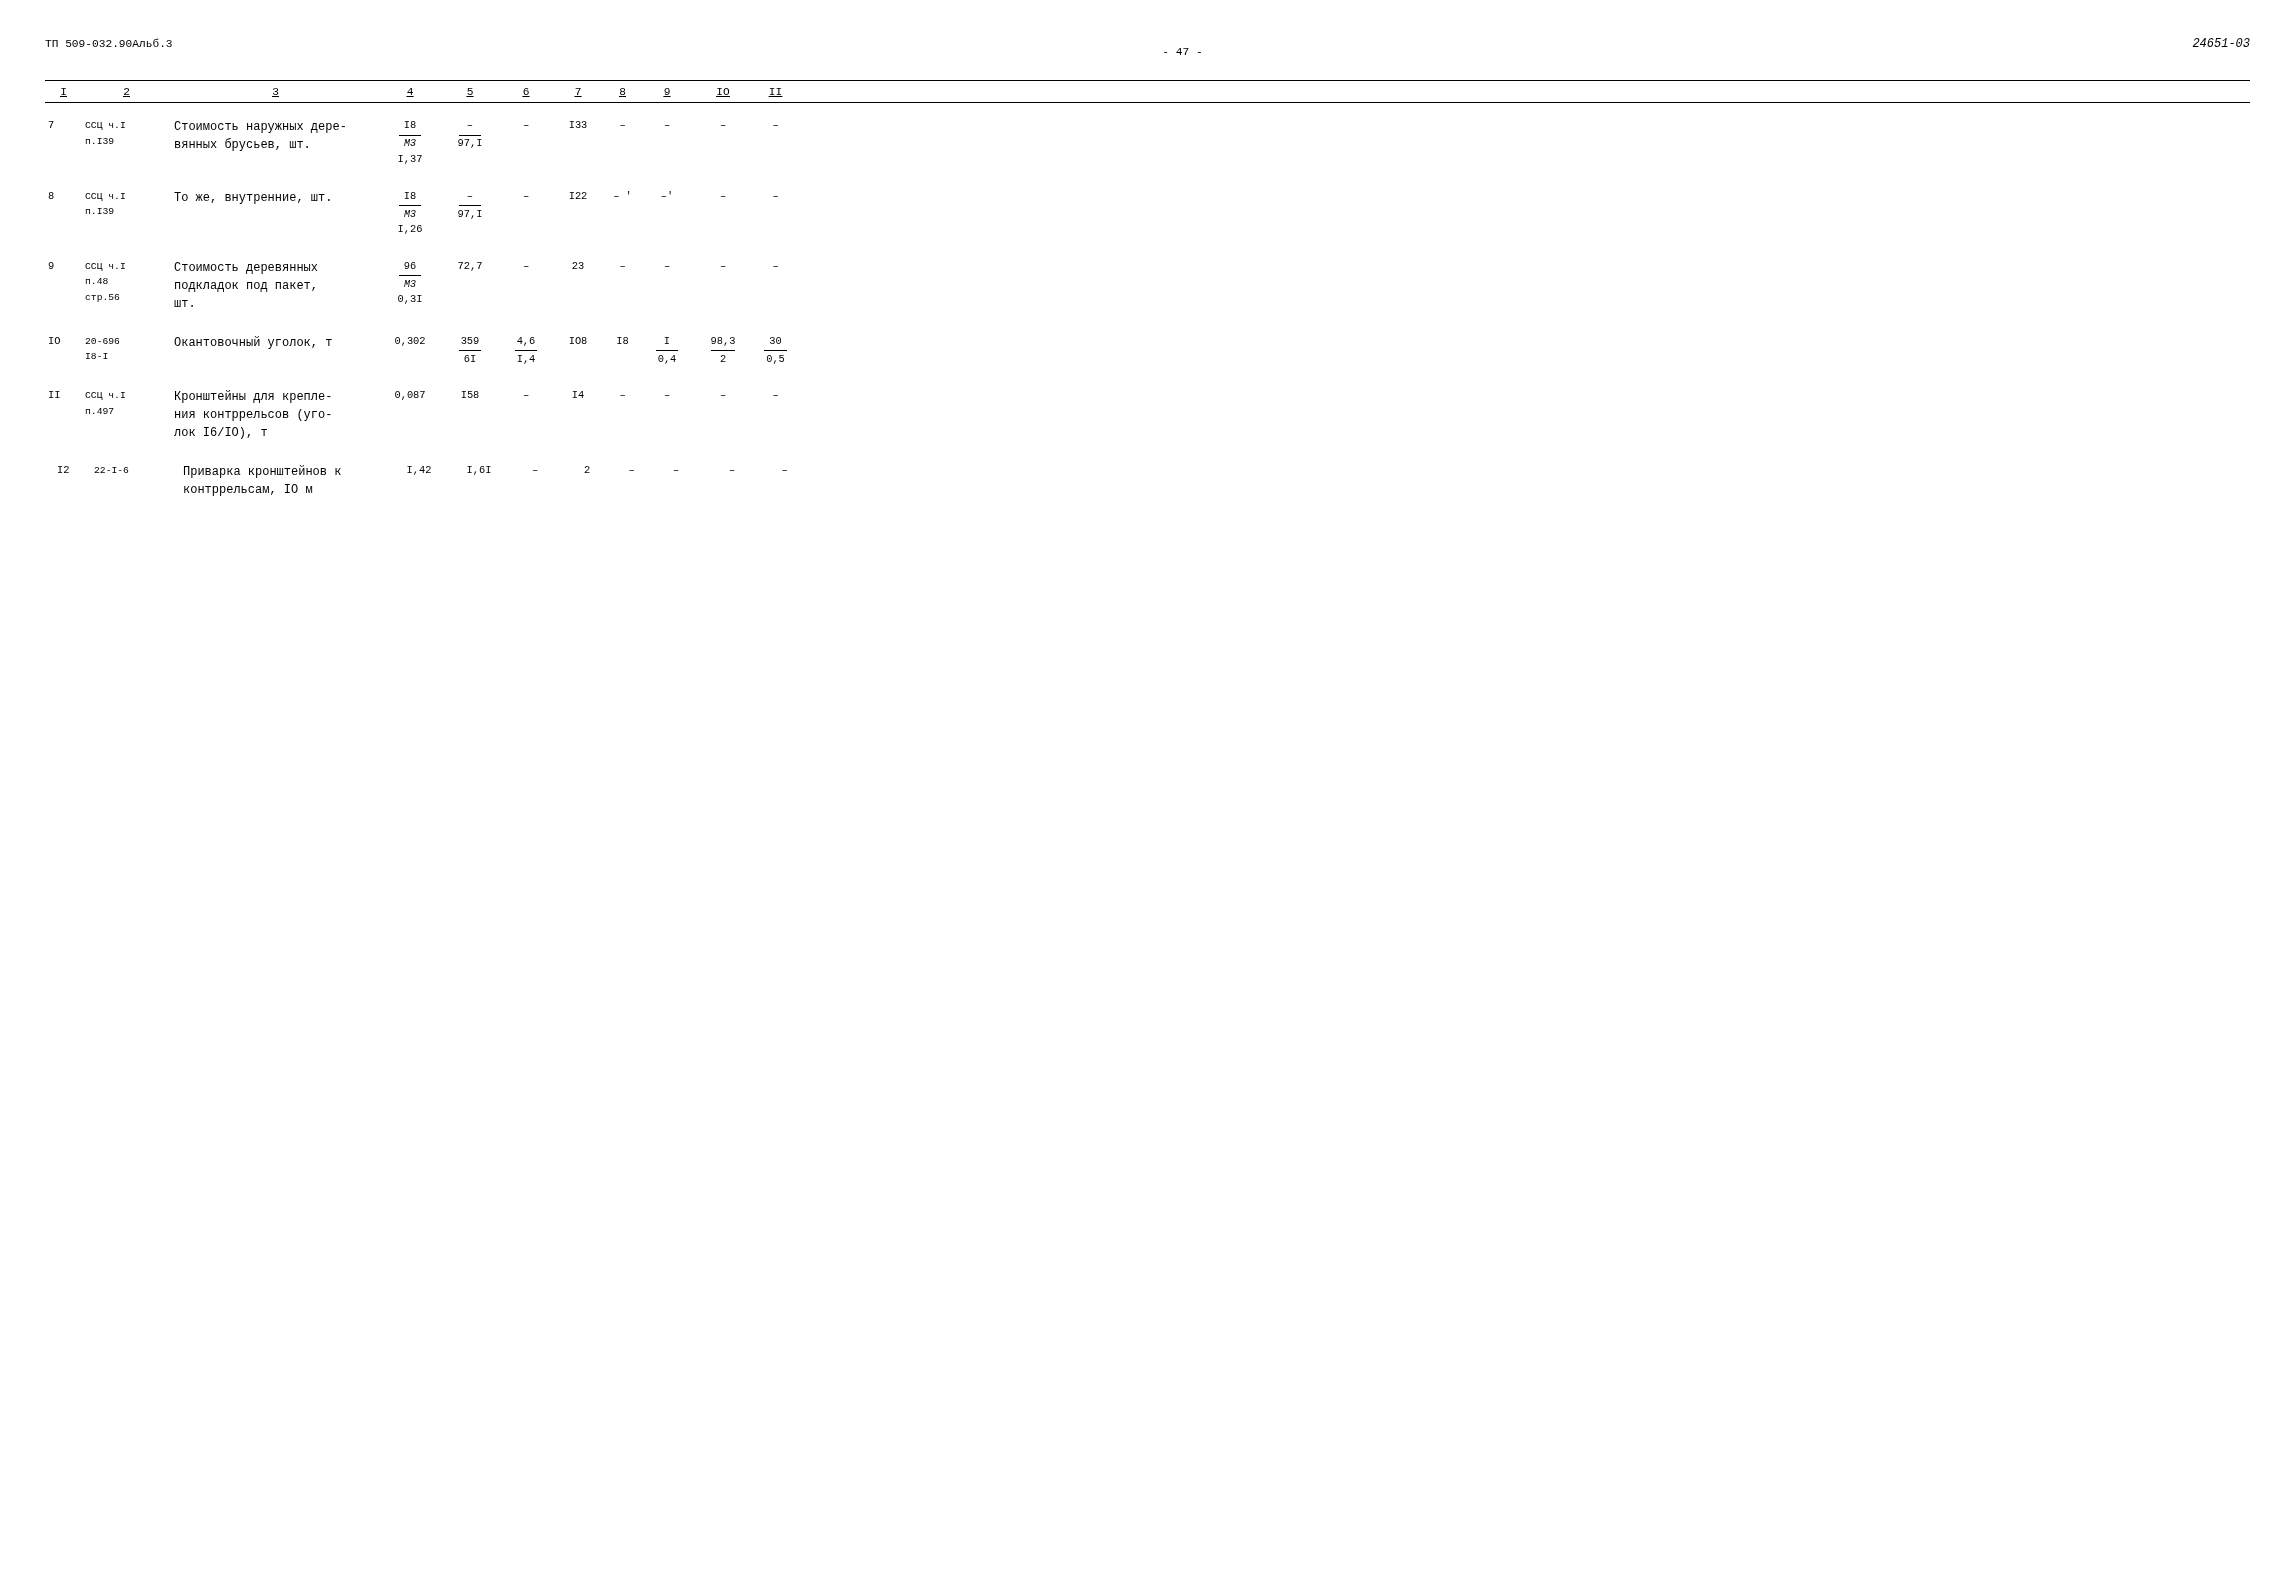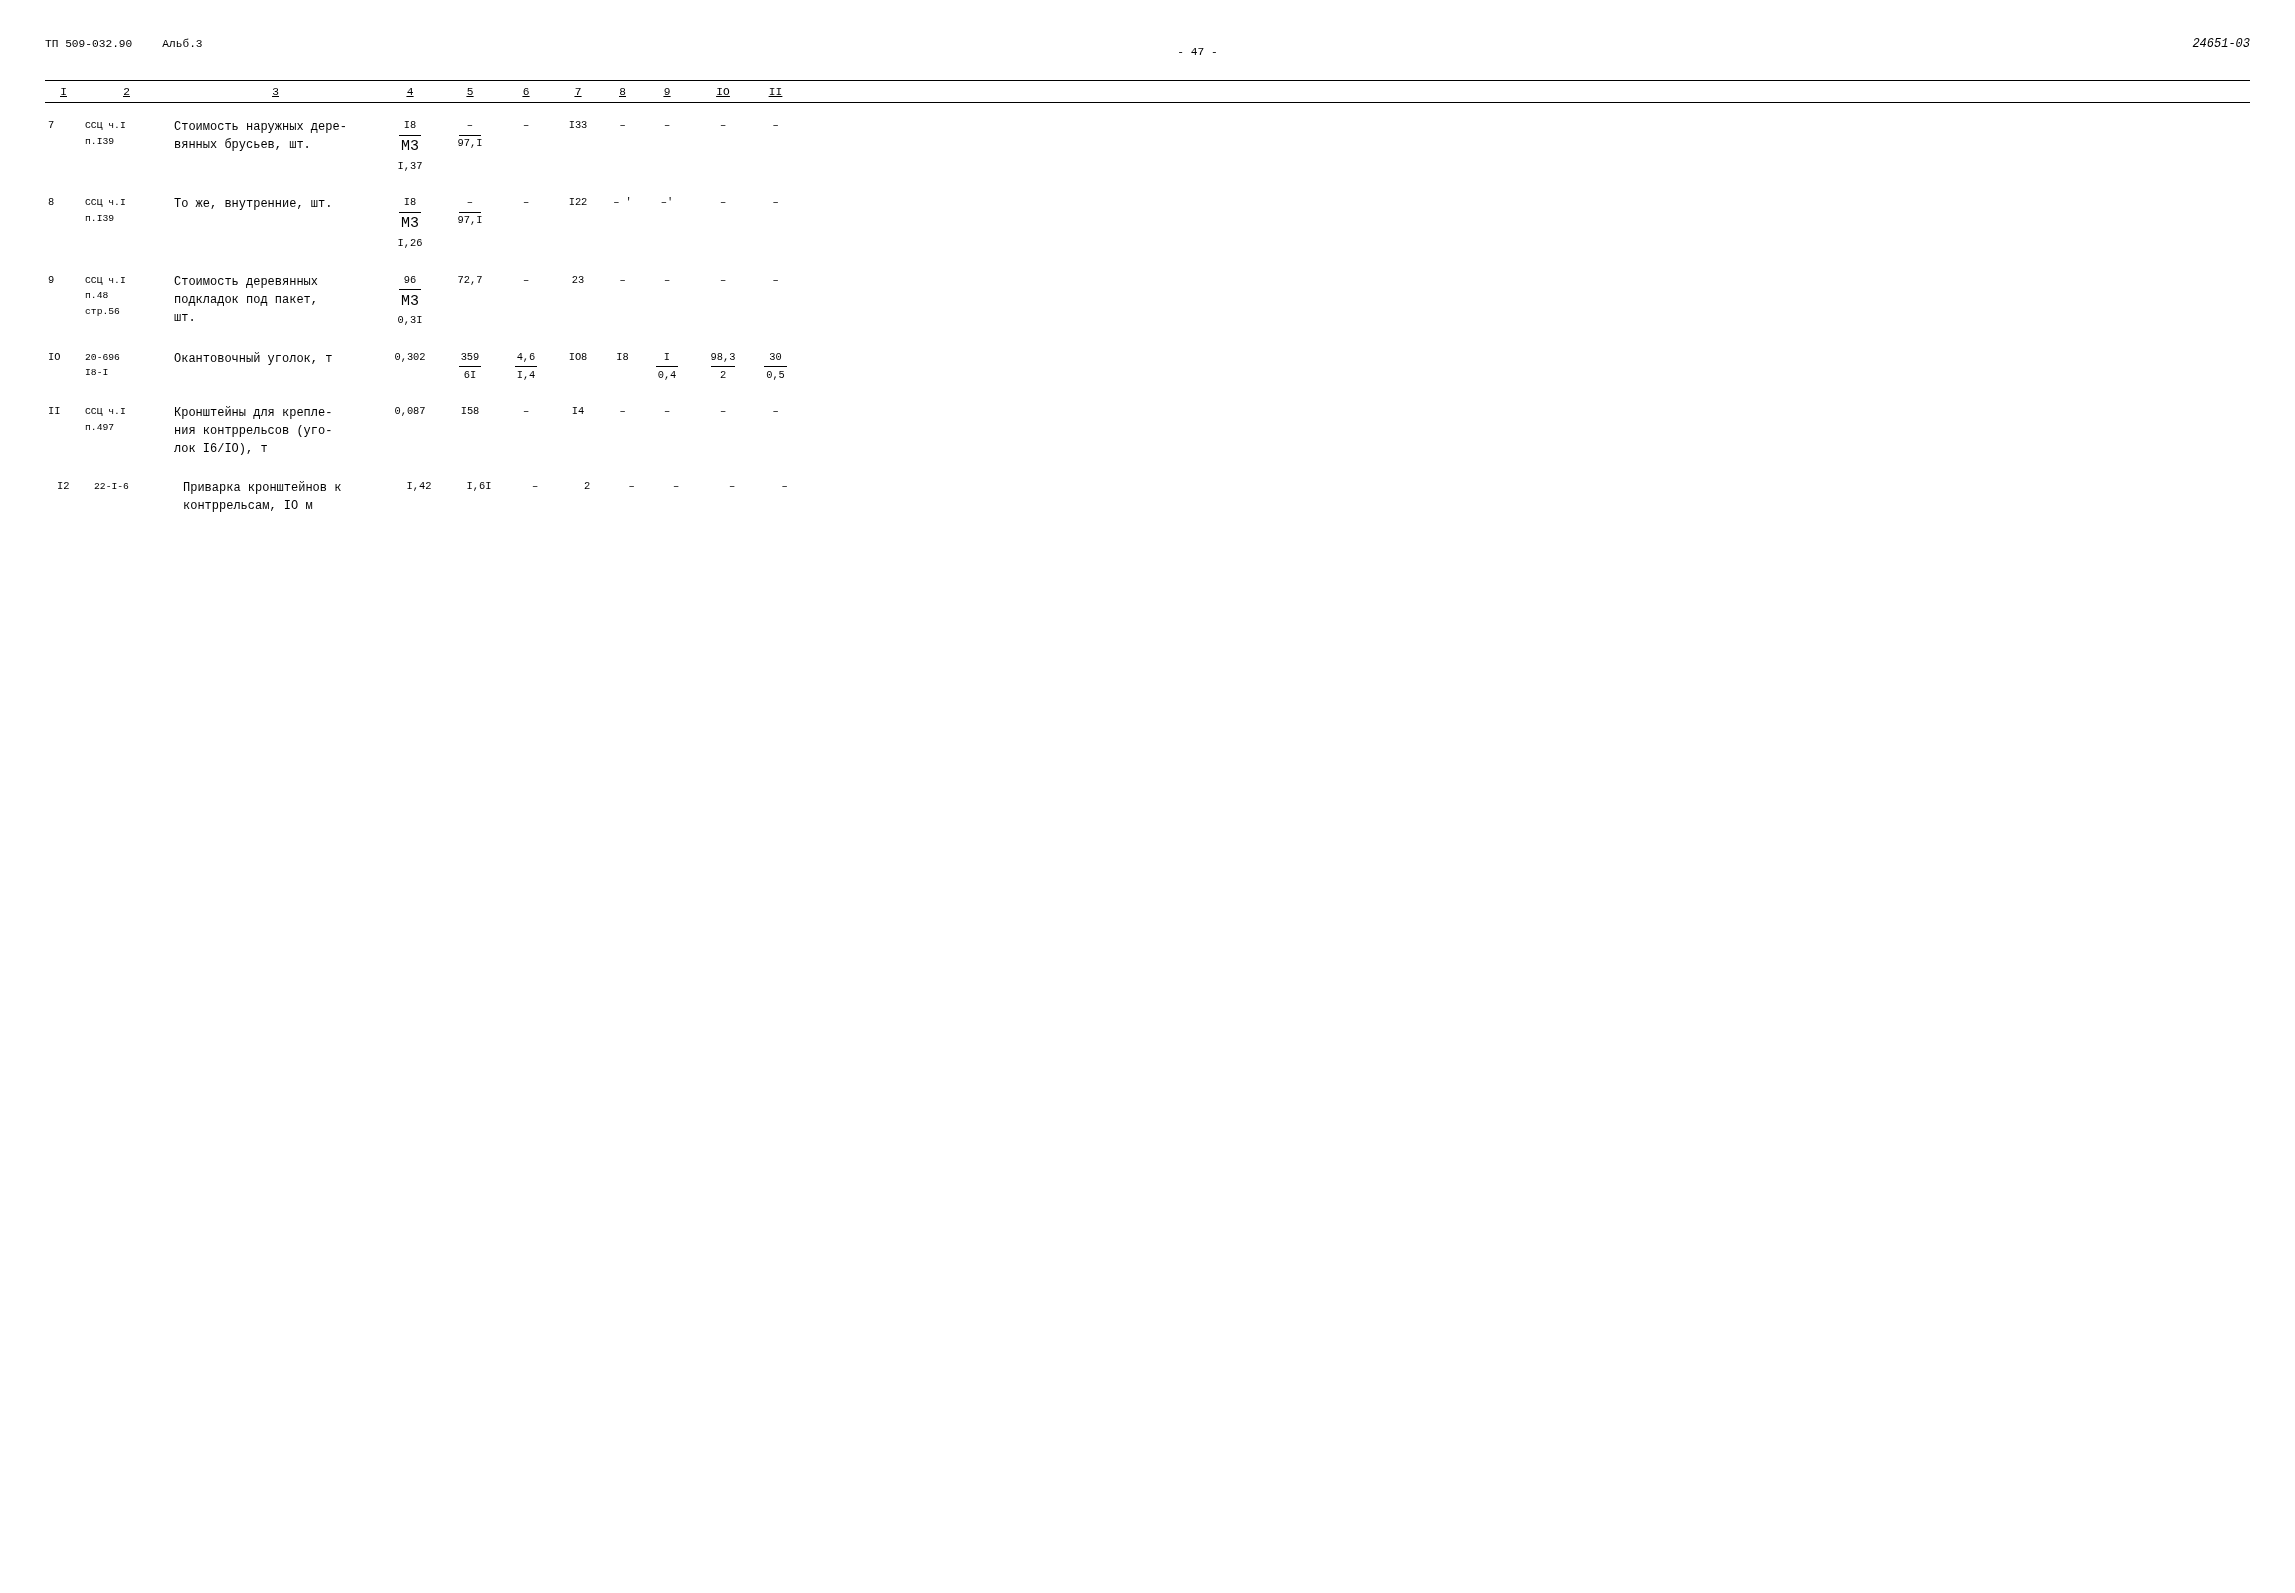--- a/index.html
+++ b/index.html
@@ -21,21 +21,20 @@
     .header {
       display: flex;
       justify-content: space-between;
       align-items: center;
       margin-bottom: 22.4px;
       font-size: 11.2px;
     }
 
     .header-left {
       display: flex;
-      gap: 30px;
     }
 
     .header-center {
       font-size: 11.2px;
       margin-top: 16px;
     }
 
     .header-right {
       font-style: italic;
       font-size: 12px;
@@ -106,21 +105,22 @@
       font-size: 9.7px;
       line-height: 1.6;
     }
 
     .row-desc {
       font-size: 12px;
       line-height: 1.5;
     }
 
     .sub-label {
-      font-size: 15px;
+      font-size: 10px;
+      font-style: italic;
     }
   </style>
 </head>
 <body>
 
 <div class="header">
   <div class="header-left">
     <span>ТП 509-032.90</span>
     <span>Альб.3</span>
   </div>

